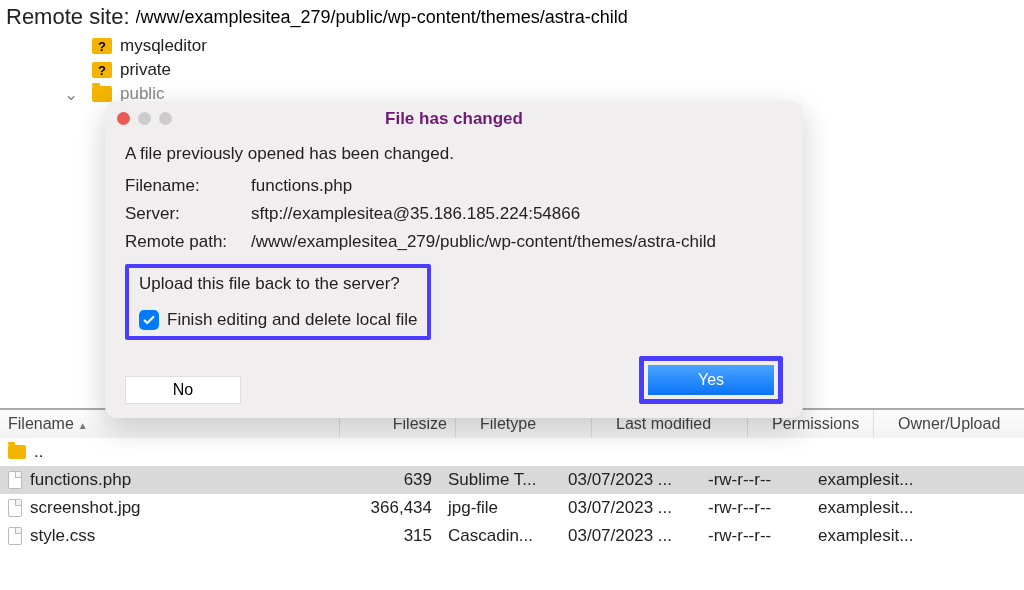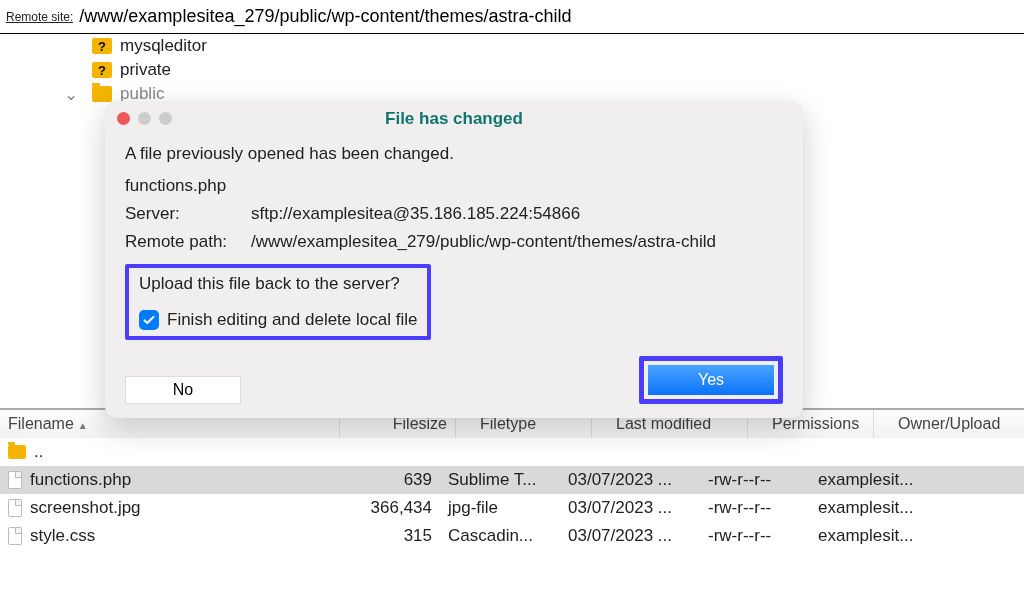--- a/index.html
+++ b/index.html
@@ -14,21 +14,21 @@
       position: relative;
     }
 
     
     .remote-bar {
       display: flex;
       align-items: center;
       border-bottom: 2px solid #000;
       padding: 4px 6px;
     }
-    .remote-label { white-space: nowrap; font-size: 12px; text-decoration: underline; }
+    .remote-label { white-space: nowrap; font-size: 22px; }
     .remote-path-input {
       flex: 1;
       border: none;
       outline: none;
       font-size: 18px;
       padding: 2px 6px;
       background: #fff;
     }
 
     
@@ -95,21 +95,21 @@
     }
     .traffic-lights { display: flex; gap: 8px; }
     .ball { width: 13px; height: 13px; border-radius: 50%; }
     .ball.red { background: #ed5a56; }
     .ball.grey { background: #ccc; }
     .title {
       position: absolute;
       left: 0; right: 0;
       text-align: center;
       font-weight: 600;
-      color: #0f766e;
+      color: #701a75;
       pointer-events: none;
     }
     .dialog-body { padding: 10px 20px 4px 20px; }
     .msg { margin-bottom: 12px; }
     .kvrow { display: flex; margin-bottom: 8px; }
     .kvrow .k { width: 126px; }
     .kvrow .v { flex: 1; }
 
     .highlight-box {
       display: inline-block;
@@ -238,20 +238,21 @@
     <div class="traffic-lights">
       <div class="ball red"></div>
       <div class="ball grey"></div>
       <div class="ball grey"></div>
     </div>
     <div class="title">File has changed</div>
   </div>
   <div class="dialog-body">
     <div class="msg">A file previously opened has been changed.</div>
     <div class="kvrow">
+      <span class="k">Filename:</span>
       <span class="v">functions.php</span>
     </div>
     <div class="kvrow">
       <span class="k">Server:</span>
       <span class="v">sftp://examplesitea@35.186.185.224:54866</span>
     </div>
     <div class="kvrow">
       <span class="k">Remote path:</span>
       <span class="v">/www/examplesitea_279/public/wp-content/themes/astra-child</span>
     </div>

